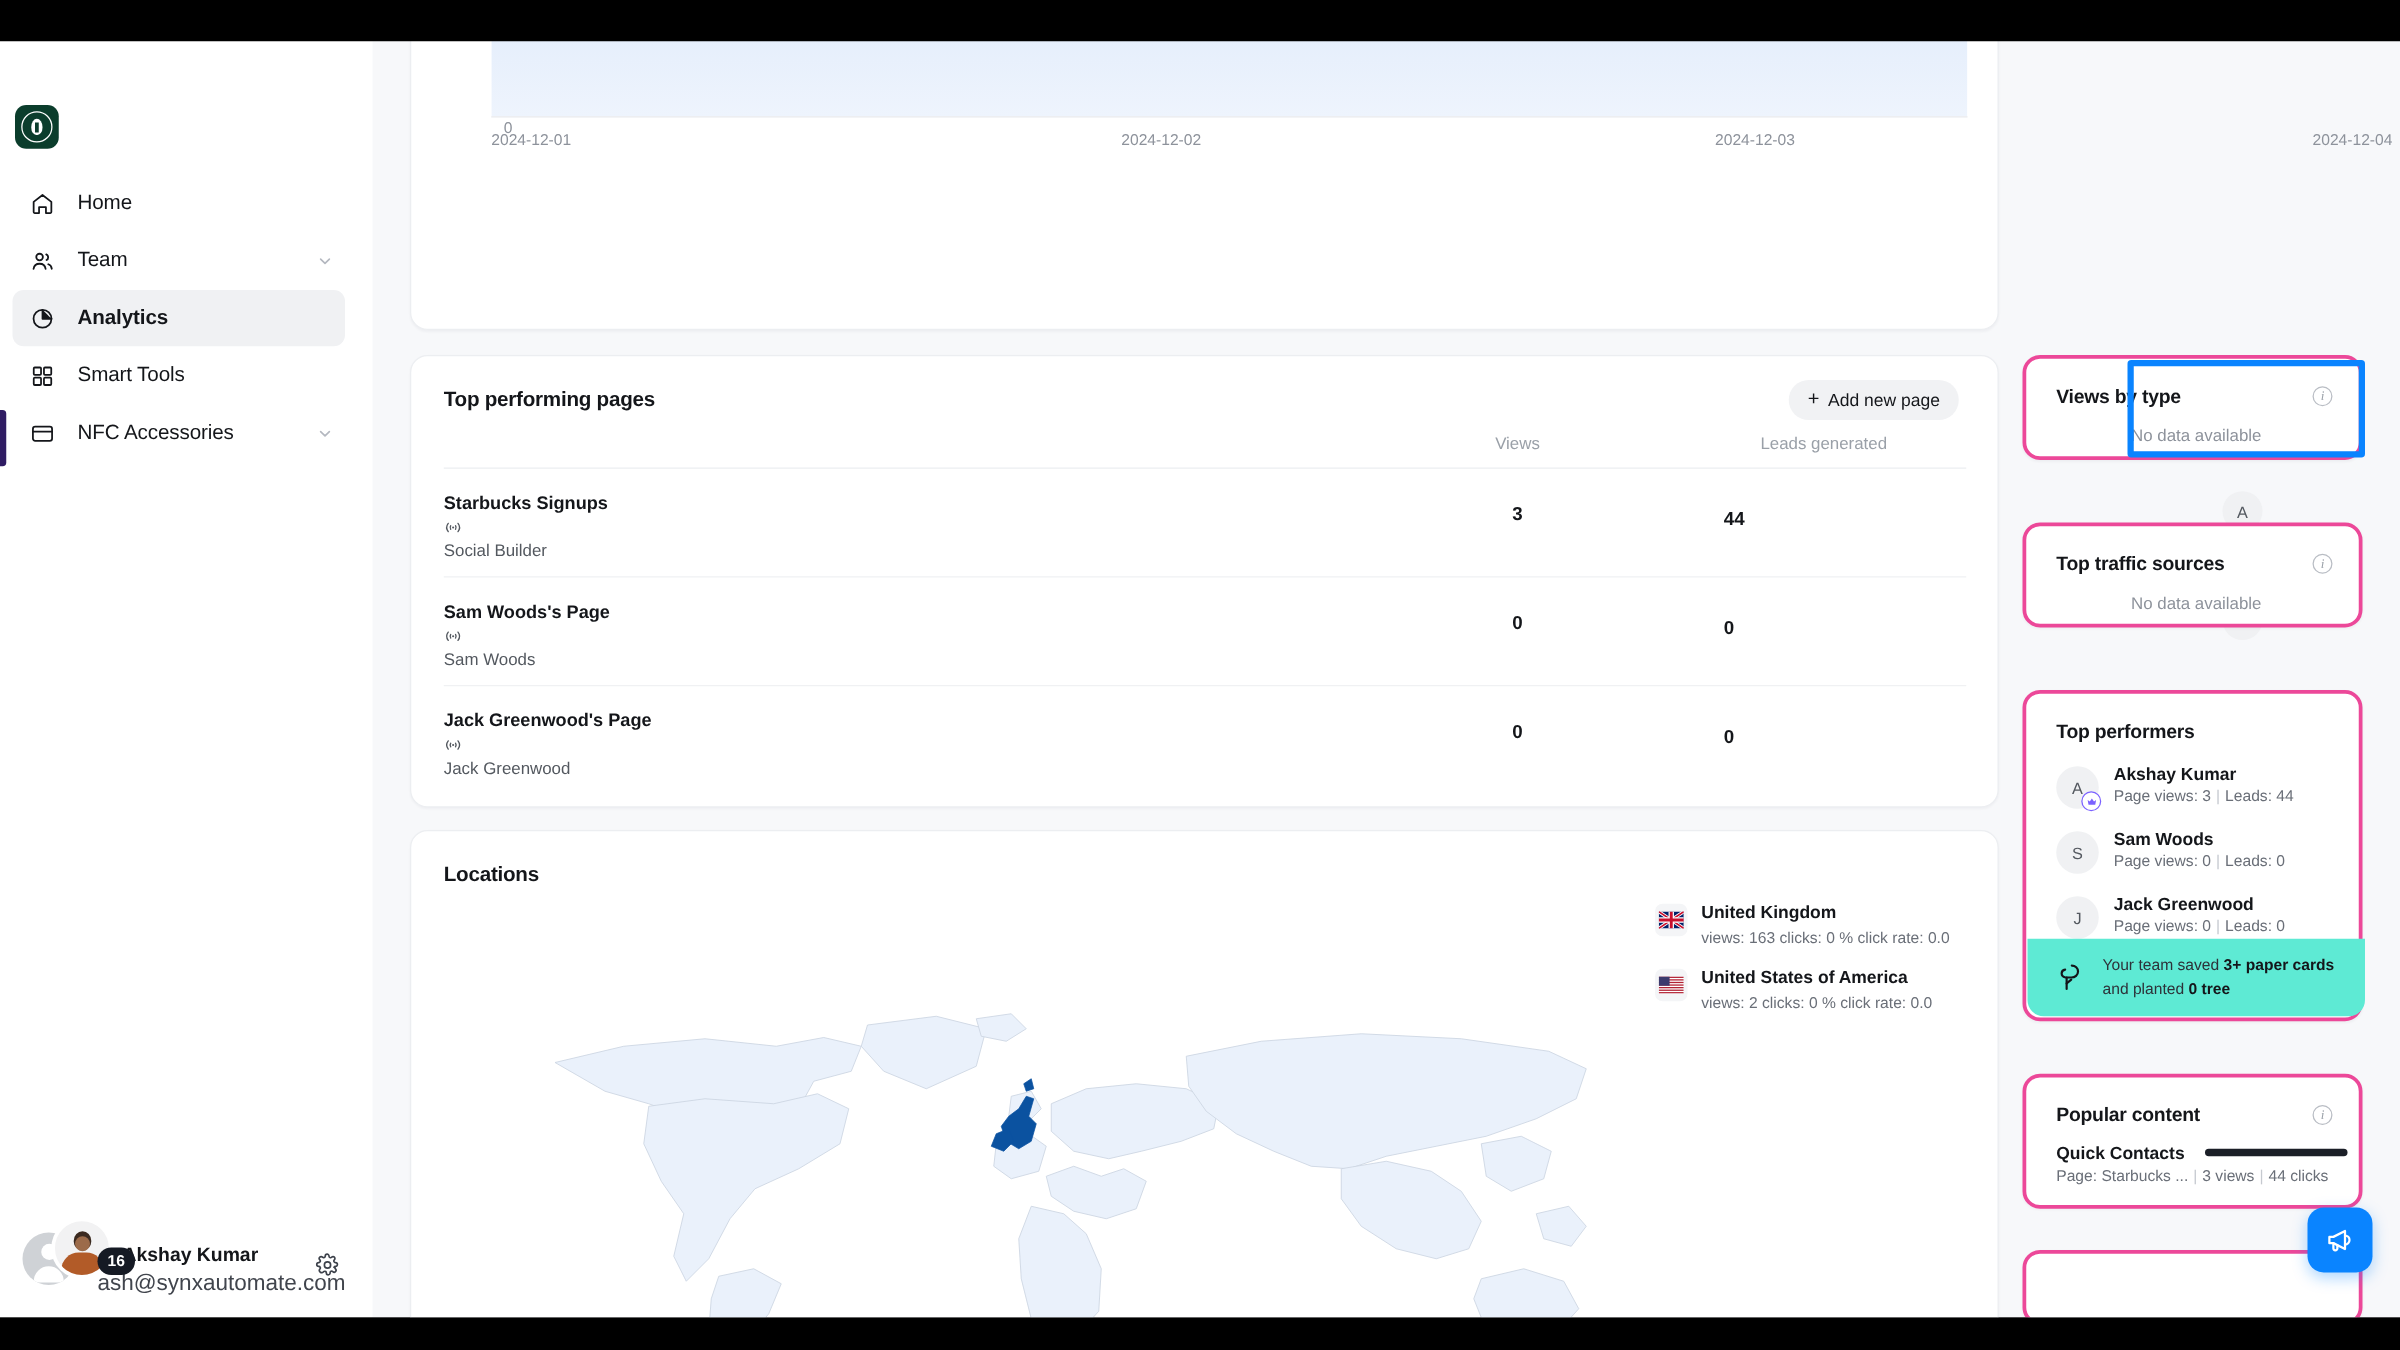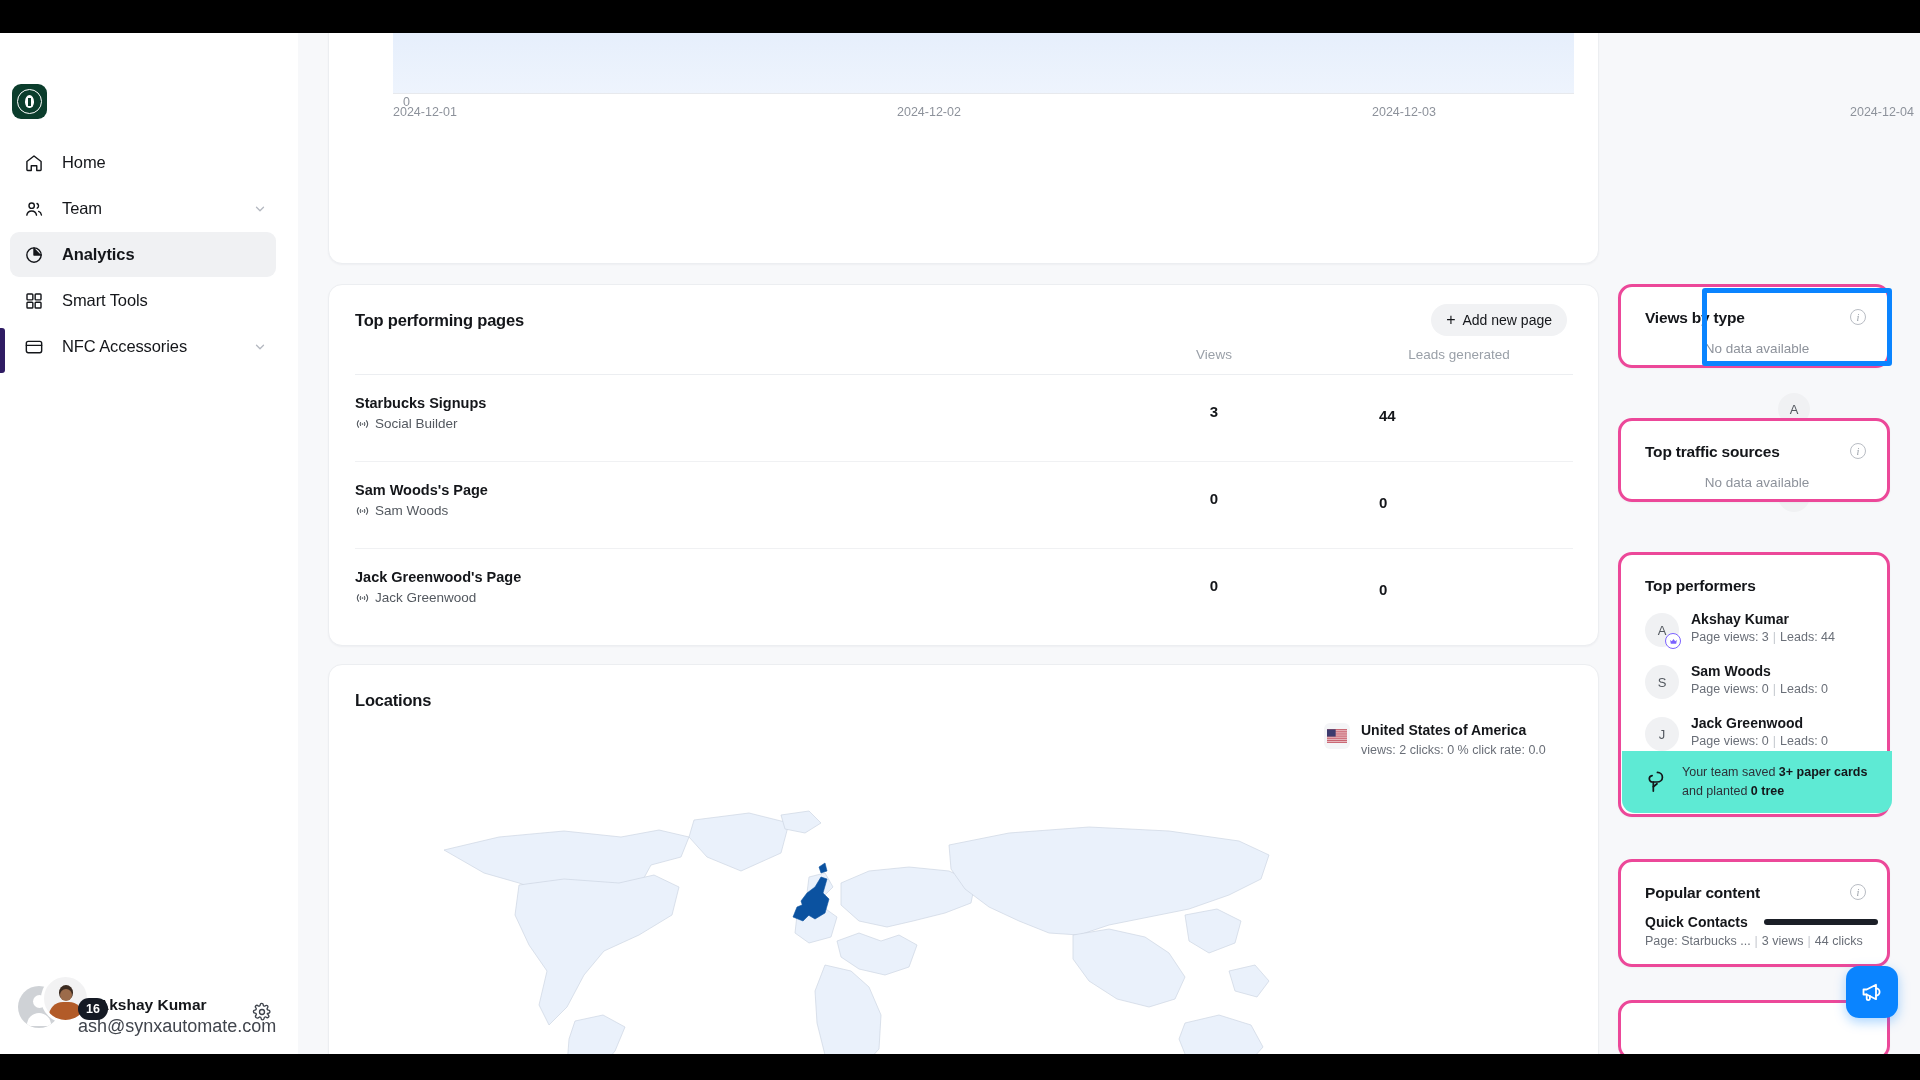--- a/index.html
+++ b/index.html
@@ -210,22 +210,22 @@
     position:absolute; left:26px; top:89px; width:1218px; height:1px; background:#eceef1;
   }
   .trow { position:absolute; left:0; width:1271px; height:87px; }
   .trow .rule { position:absolute; left:26px; bottom:0; width:1218px; height:1px; background:#f0f1f3; }
   .page-name {
     position:absolute; left:26px; top:20px;
     font-size:14.5px; font-weight:700; color:#14161a;
   }
   .page-sub {
     position:absolute; left:26px; top:41px;
-    display:flex; align-items:center; gap:5px;
-    font-size:13.5px; color:#53585f;
+    display:flex; gap:5px;
+    font-size:13.5px; color:#53585f;flex-direction:column;
   }
   .page-sub .wifi { width:15px; height:12px; color:#53585f; }
   .page-sub .wifi svg { width:15px; height:12px; display:block; }
   .cell-views {
     position:absolute; left:820px; top:28px; width:130px;
     text-align:center; font-size:15px; font-weight:700; color:#14161a;
   }
   .cell-leads {
     position:absolute; left:1050px; top:32px; width:160px;
     text-align:left; font-size:15px; font-weight:700; color:#14161a;
@@ -537,20 +537,35 @@
           <div class="cell-views">0</div>
           <div class="cell-leads">0</div>
           <div class="cell-owner">J</div>
         </div>
       </section>
 
       <section class="card loc-card">
         <div class="card-title">Locations</div>
 
         <div class="loc-list">
+          <div class="loc-item">
+            <span class="flag">
+              <svg viewBox="0 0 60 40">
+                <rect width="60" height="40" fill="#012169"></rect>
+                <path d="M0,0 L60,40 M60,0 L0,40" stroke="#fff" stroke-width="8"></path>
+                <path d="M0,0 L60,40 M60,0 L0,40" stroke="#C8102E" stroke-width="4"></path>
+                <path d="M30,0 V40 M0,20 H60" stroke="#fff" stroke-width="13"></path>
+                <path d="M30,0 V40 M0,20 H60" stroke="#C8102E" stroke-width="7"></path>
+              </svg>
+            </span>
+            <span>
+              <span class="loc-name">United Kingdom</span>
+              <div class="loc-stats">views: 163 clicks: 0 % click rate: 0.0</div>
+            </span>
+          </div>
 
           <div class="loc-item">
             <span class="flag">
               <svg viewBox="0 0 60 40">
                 <rect width="60" height="40" fill="#fff"></rect>
                 <g fill="#B22234">
                   <rect y="0" width="60" height="3.1"></rect>
                     <rect y="6.2" width="60" height="3.1"></rect>
                   <rect y="12.4" width="60" height="3.1"></rect>
                     <rect y="18.6" width="60" height="3.1"></rect>

